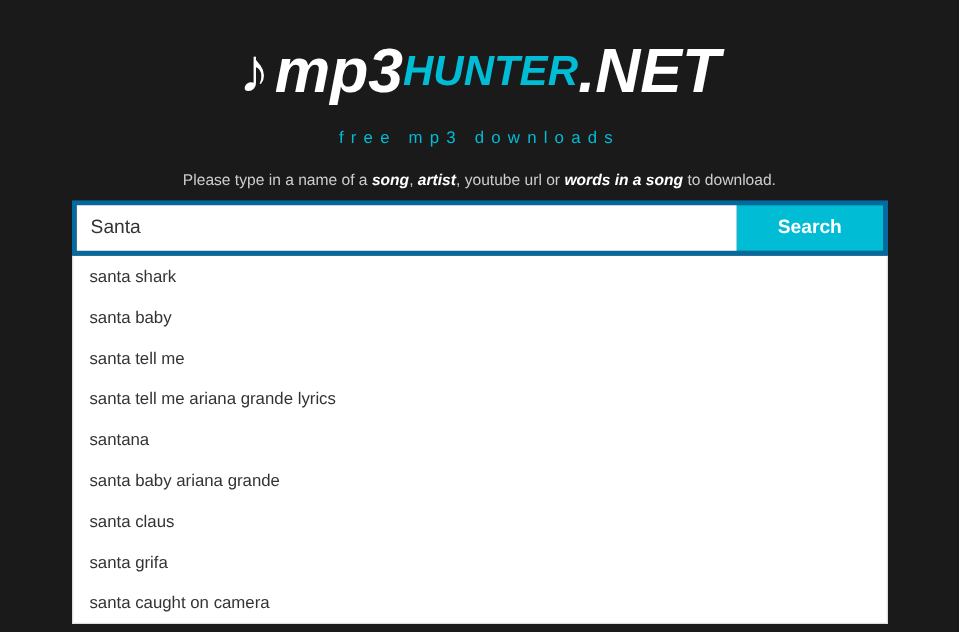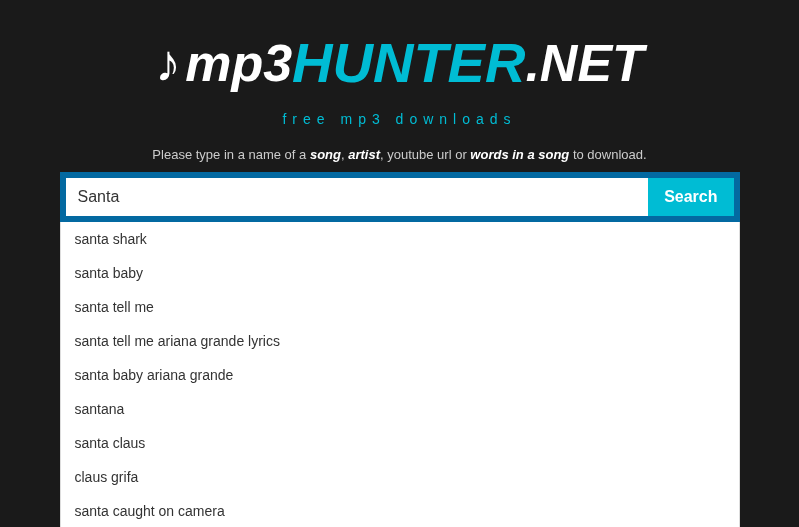--- a/index.html
+++ b/index.html
@@ -38,21 +38,21 @@
     }
 
     .logo-mp3 {
       font-size: 52px;
       font-weight: bold;
       color: white;
       font-style: italic;
     }
 
     .logo-hunter {
-      font-size: 56px;
+      font-size: 35px;
       font-weight: bold;
       color: #00bcd4;
       font-style: italic;
     }
 
     .logo-net {
       font-size: 52px;
       font-weight: bold;
       color: white;
       font-style: italic;
@@ -83,41 +83,41 @@
     .search-hint strong {
       color: white;
       font-weight: bold;
       font-style: italic;
     }
 
     .search-bar-container {
       width: 100%;
       display: flex;
       align-items: stretch;
-      border: 6px solid #0369a1;
+      border: 4px solid #0369a1;
       position: relative;
     }
 
     .search-input {
       flex: 1;
       padding: 10px 12px;
       font-size: 16px;
       border: none;
       outline: none;
       background: white;
       color: #333;
     }
 
     .search-button {
       background-color: #00bcd4;
       color: white;
       font-size: 16px;
       font-weight: bold;
       border: none;
-      padding: 10px 16px;
+      padding: 10px 34px;
       cursor: pointer;
       white-space: nowrap;
     }
 
     
     .autocomplete-dropdown {
       width: 100%;
       background: white;
       border: 1px solid #ddd;
       border-top: none;
@@ -157,20 +157,20 @@
     <div class="search-bar-container">
       <input class="search-input" type="text" value="Santa" style="">
       <button class="search-button">Search</button>
     </div>
 
     <div class="autocomplete-dropdown" id="autocomplete-list">
         <div class="autocomplete-item">santa shark</div>
         <div class="autocomplete-item">santa baby</div>
         <div class="autocomplete-item">santa tell me</div>
         <div class="autocomplete-item">santa tell me ariana grande lyrics</div>
+        <div class="autocomplete-item">santana</div>
         <div class="autocomplete-item">santa baby ariana grande</div>
-        <div class="autocomplete-item">santana</div>
         <div class="autocomplete-item">santa claus</div>
-        <div class="autocomplete-item">claus grifa</div>
+        <div class="autocomplete-item">santa grifa</div>
         <div class="autocomplete-item">santa caught on camera</div>
       </div>
   </div>
 </div>
 
 </body></html>

